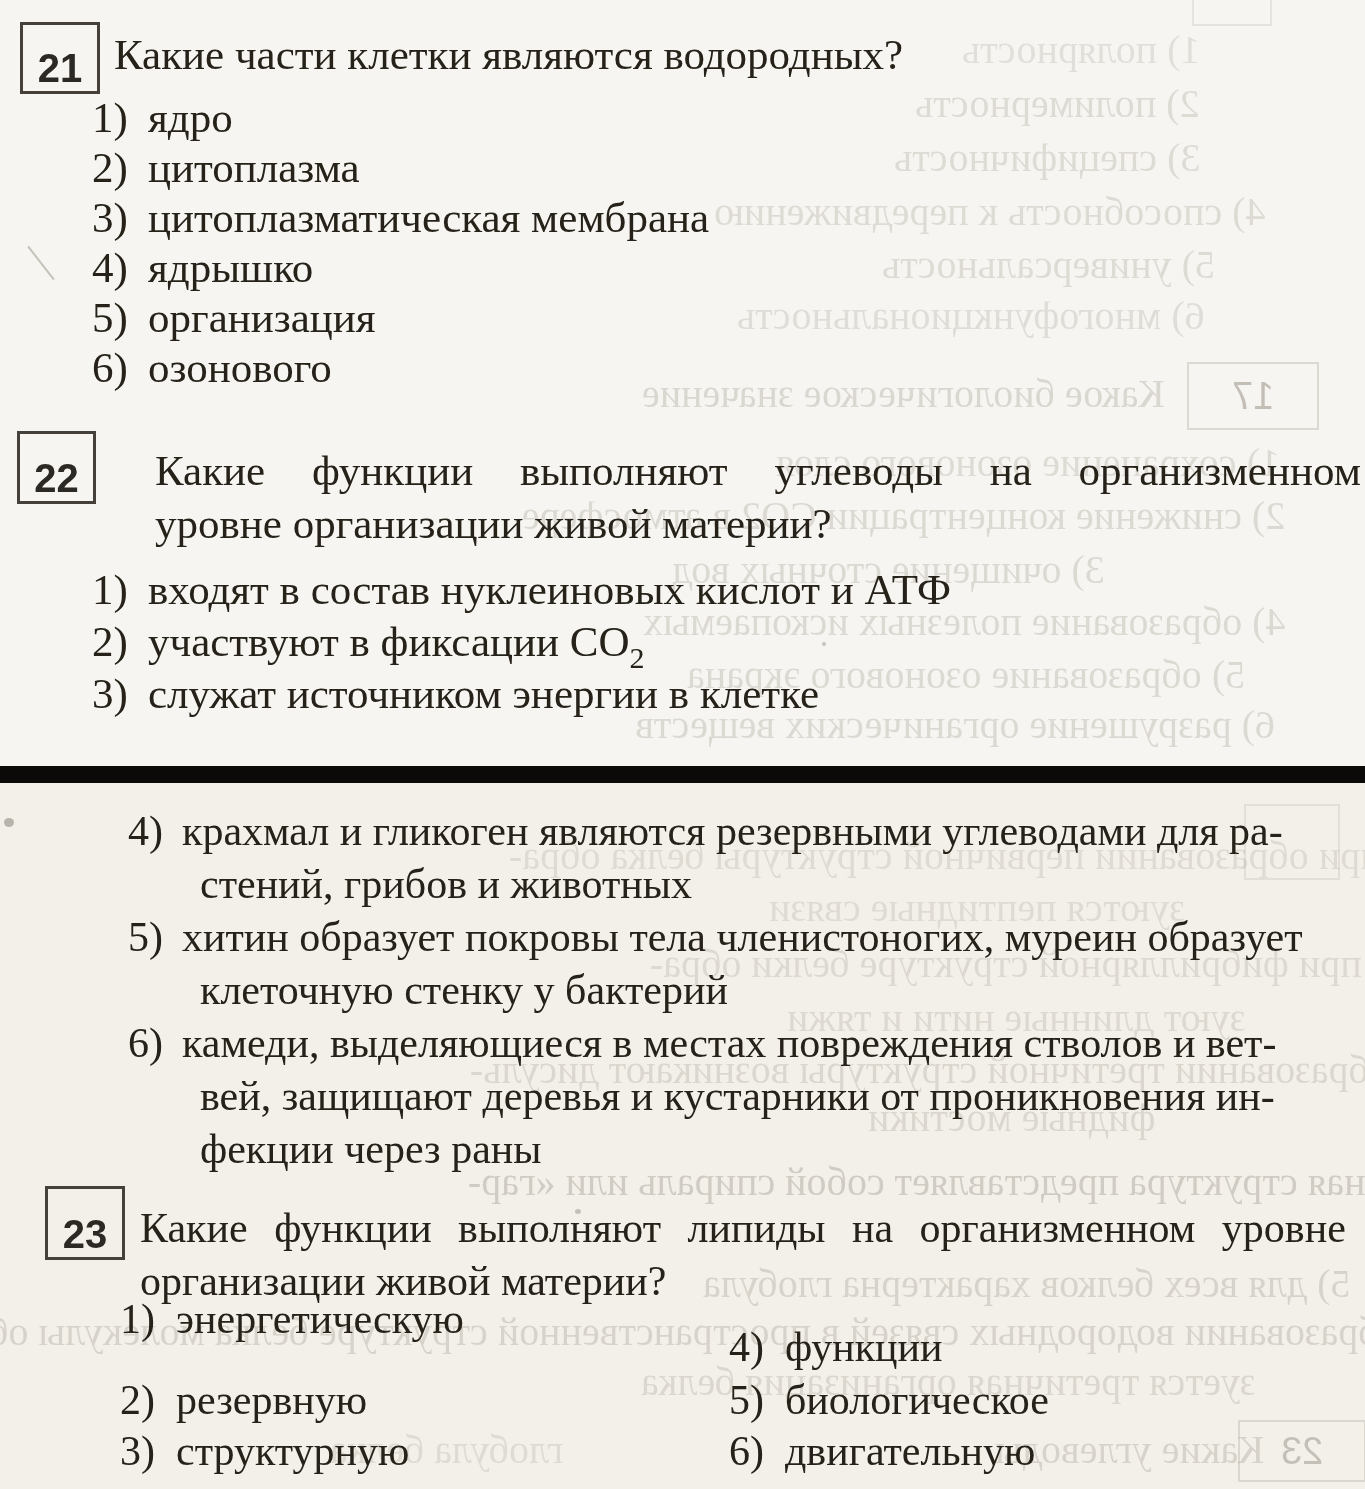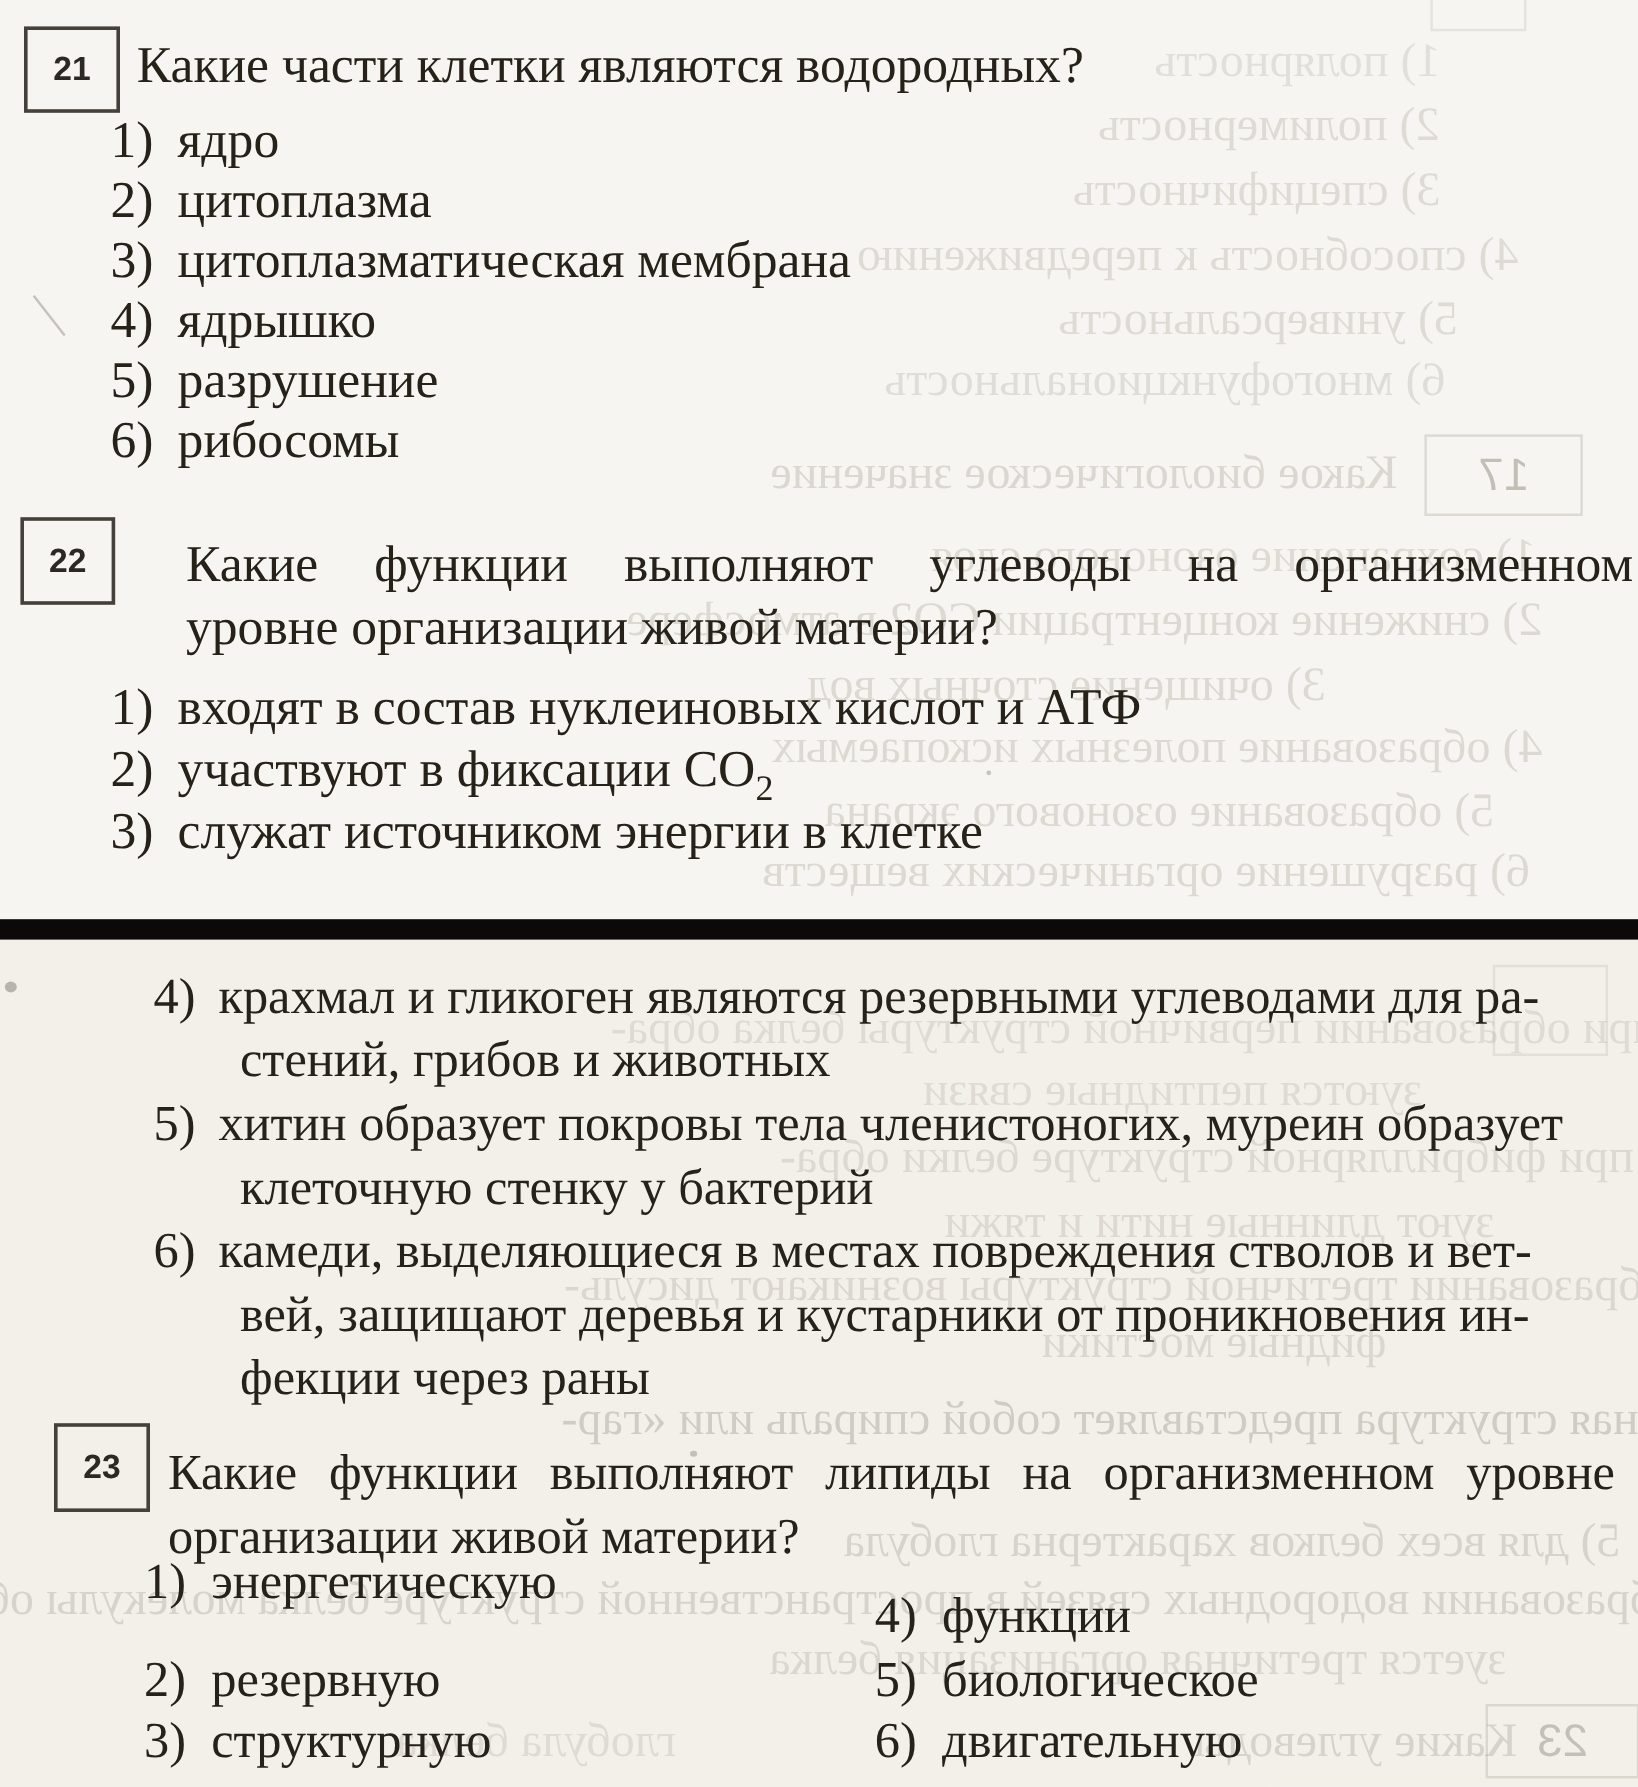--- a/index.html
+++ b/index.html
@@ -15,23 +15,23 @@
   
   .t{position:absolute;white-space:nowrap;font-size:43px;line-height:48px;color:#262219;}
   .t2{position:absolute;white-space:nowrap;font-size:42px;line-height:47px;color:#262219;}
   .n{display:inline-block;width:56px;}
   .wsp36{word-spacing:36px;}
   .wsp16{word-spacing:16px;}
   .sub{font-size:30px;vertical-align:-12px;}
 
   
   .qbox{position:absolute;border:3px solid #45413a;background:transparent;
-        display:flex;align-items:center;justify-content:center;
+        display:flex;align-items:flex-end;justify-content:center;
         font-family:"Liberation Sans","DejaVu Sans",sans-serif;
-        font-weight:bold;font-size:28px;color:#2c2823;}
+        font-weight:bold;font-size:40px;color:#2c2823;}
 
   
   .bleed{position:absolute;white-space:nowrap;font-size:40px;line-height:44px;
          color:#9a9386;opacity:.27;filter:blur(.6px);
          transform:scaleX(-1);}
   .bbox{position:absolute;border:2px solid rgba(140,132,118,.45);opacity:.55;
         display:flex;align-items:center;justify-content:center;
         font-family:"Liberation Sans","DejaVu Sans",sans-serif;
         font-size:38px;color:rgba(130,122,108,.8);filter:blur(.5px);}
   .bbox .flip{transform:scaleX(-1);}
@@ -90,22 +90,22 @@
 
 <div class="qbox" style="left:20px;top:22px;width:74px;height:66px">
   <span>21</span>
 </div>
 <div class="t" style="left:114px;top:31px">Какие части клетки являются водородных?</div>
 
 <div class="t" style="left:92px;top:94px"><span class="n">1)</span><span>ядро</span></div>
 <div class="t" style="left:92px;top:144px"><span class="n">2)</span><span>цитоплазма</span></div>
 <div class="t" style="left:92px;top:194px"><span class="n">3)</span><span>цитоплазматическая мембрана</span></div>
 <div class="t" style="left:92px;top:244px"><span class="n">4)</span><span>ядрышко</span></div>
-<div class="t" style="left:92px;top:294px"><span class="n">5)</span><span>разрушение</span></div>
-<div class="t" style="left:92px;top:344px"><span class="n">6)</span><span>рибосомы</span></div>
+<div class="t" style="left:92px;top:294px"><span class="n">5)</span><span>организация</span></div>
+<div class="t" style="left:92px;top:344px"><span class="n">6)</span><span>озонового</span></div>
 
 <div class="qbox" style="left:17px;top:431px;width:73px;height:67px">
   <span>22</span>
 </div>
 <div class="t wsp36" style="left:155px;top:447px">Какие функции выполняют углеводы на организменном</div>
 <div class="t" style="left:155px;top:500px">уровне организации живой материи?</div>
 
 <div class="t" style="left:92px;top:566px"><span class="n">1)</span><span>входят в состав нуклеиновых кислот и АТФ</span></div>
 <div class="t" style="left:92px;top:618px"><span class="n">2)</span><span>участвуют в фиксации CO</span><span class="sub">2</span></div>
 <div class="t" style="left:92px;top:670px"><span class="n">3)</span><span>служат источником энергии в клетке</span></div>

